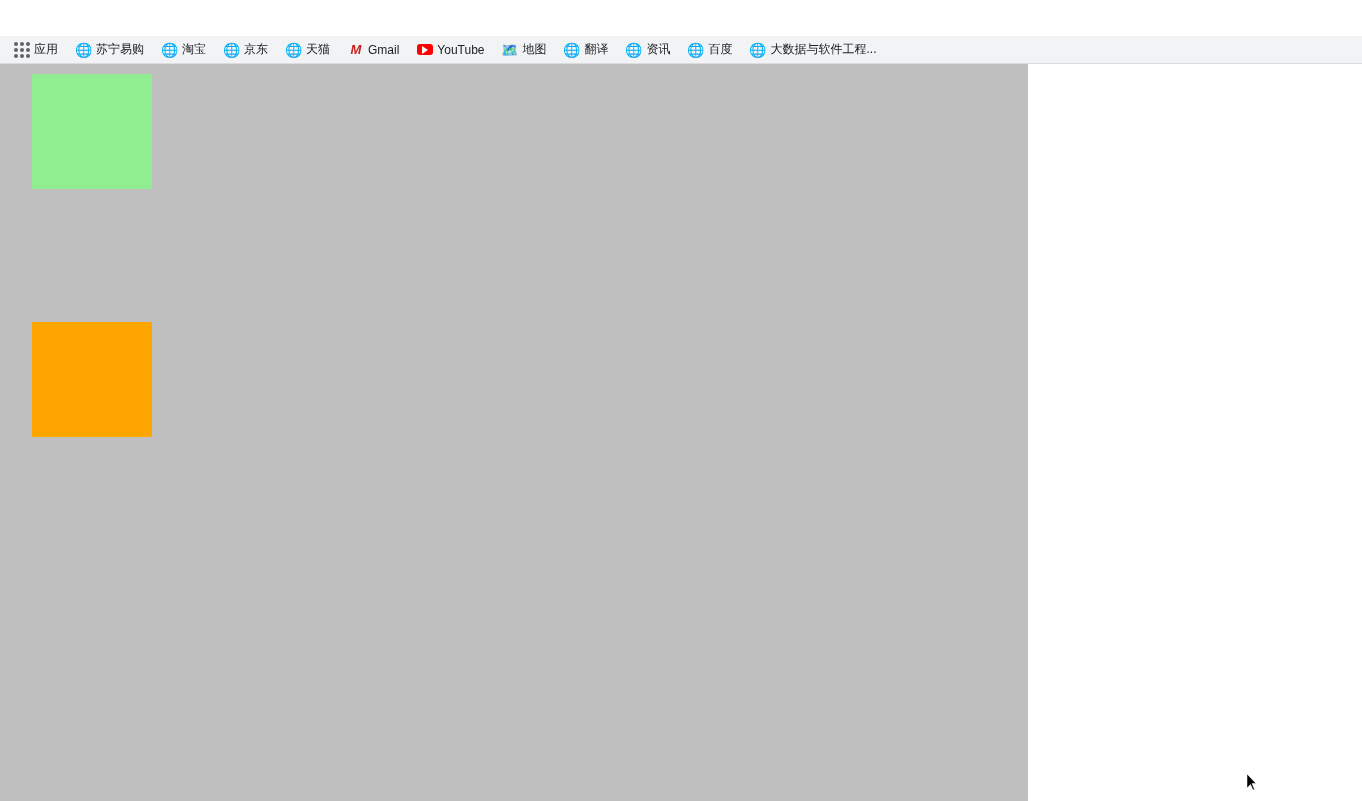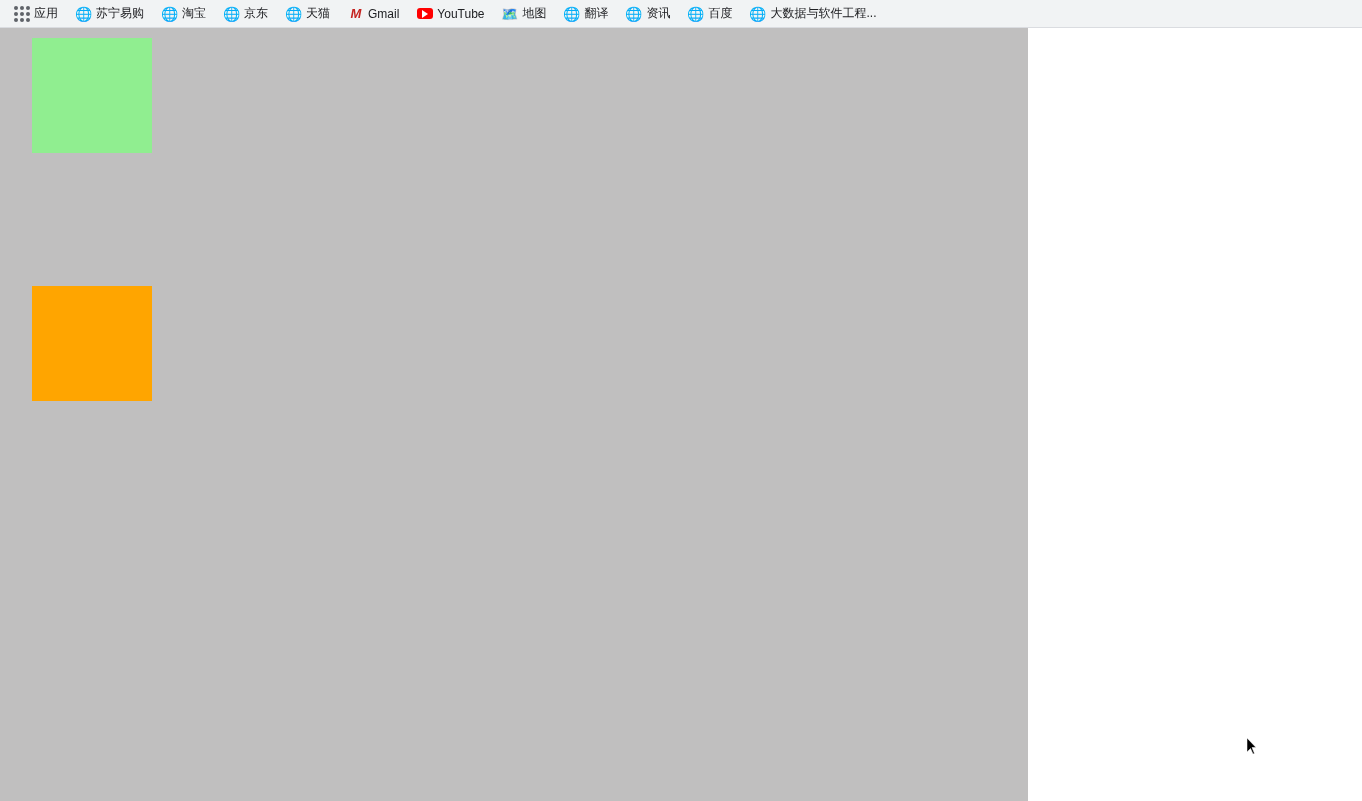--- a/index.html
+++ b/index.html
@@ -21,20 +21,21 @@
     #bookmarks-bar {
       width: 100%;
       height: 28px;
       background: #f1f3f4;
       border-bottom: 1px solid #dadce0;
       display: flex;
       align-items: center;
       padding: 0 6px;
       gap: 2px;
       overflow: hidden;
+      margin-top: 36px;
     }
 
     .bookmark-item {
       display: flex;
       align-items: center;
       gap: 4px;
       padding: 2px 8px;
       border-radius: 4px;
       cursor: pointer;
       white-space: nowrap;

